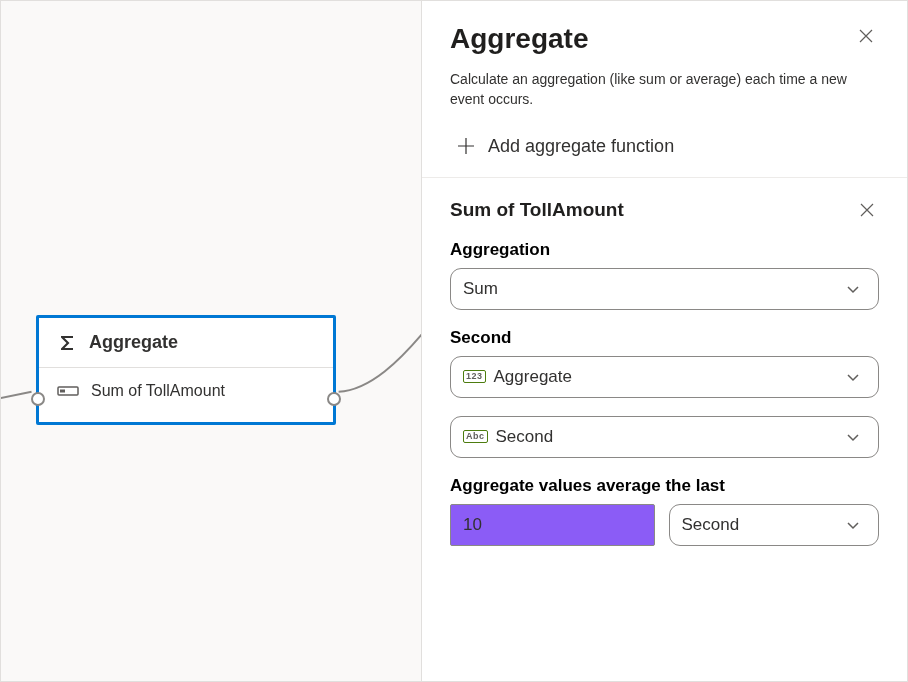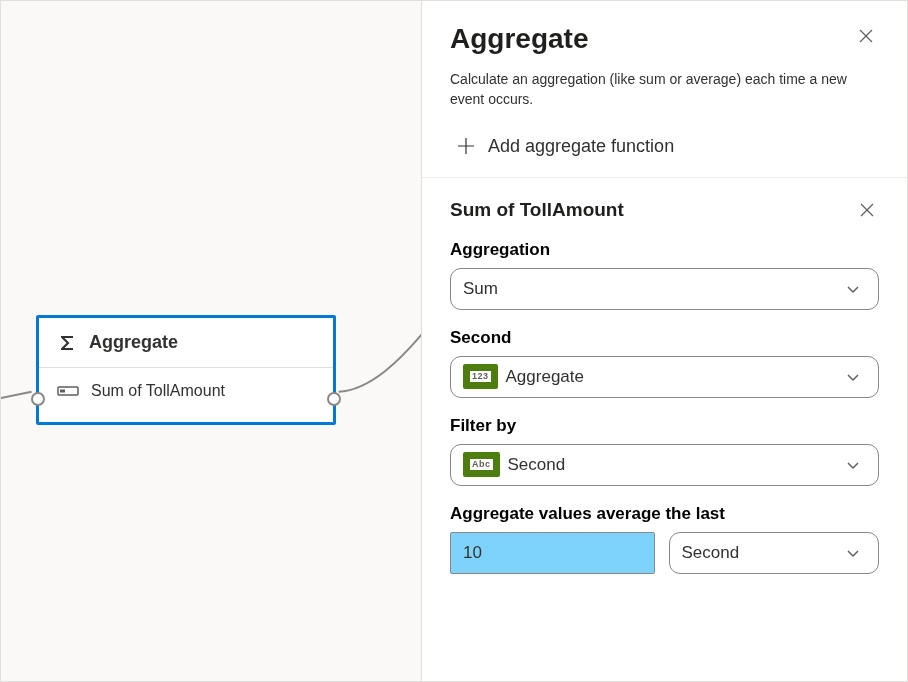--- a/index.html
+++ b/index.html
@@ -154,34 +154,34 @@
     color: #323130;
     cursor: pointer;
     position: relative;
   }
   .select-like .chevron {
     margin-left: auto;
   }
   .type-badge {
     font-size: 9px;
     font-weight: 600;
-    border: 7px solid #4d7c0f;
+    border: 1px solid #4d7c0f;
     border-radius: 2px;
     padding: 1px 2px;
     margin-right: 8px;
     line-height: 1;
     color: #605e5c;
     letter-spacing: 0.5px;
   }
   .input-like {
     width: 100%;
     height: 42px;
     border: 1px solid #8a8886;
     border-radius: 2px;
-    background: #7dd3fc;
+    background: #8b5cf6;
     padding: 0 12px;
     font-size: 17px;
     color: #323130;
     font-family: inherit;
   }
   .two-col {
     display: flex;
     gap: 14px;
   }
   .two-col > * { flex: 1; }
@@ -277,21 +277,20 @@
           <span>Aggregate</span>
           <span class="chevron icon">
             <svg width="14" height="14" viewBox="0 0 14 14">
                 <path d="M2 5l5 5 5-5" stroke="#605e5c" stroke-width="1.5" fill="none"></path>
               </svg>
           </span>
         </div>
       </div>
 
       <div class="field-group">
-        <label class="field-label">Filter by</label>
         <div class="select-like">
           <span class="type-badge">Abc</span>
           <span>Second</span>
           <span class="chevron icon">
             <svg width="14" height="14" viewBox="0 0 14 14">
                 <path d="M2 5l5 5 5-5" stroke="#605e5c" stroke-width="1.5" fill="none"></path>
               </svg>
           </span>
         </div>
       </div>

